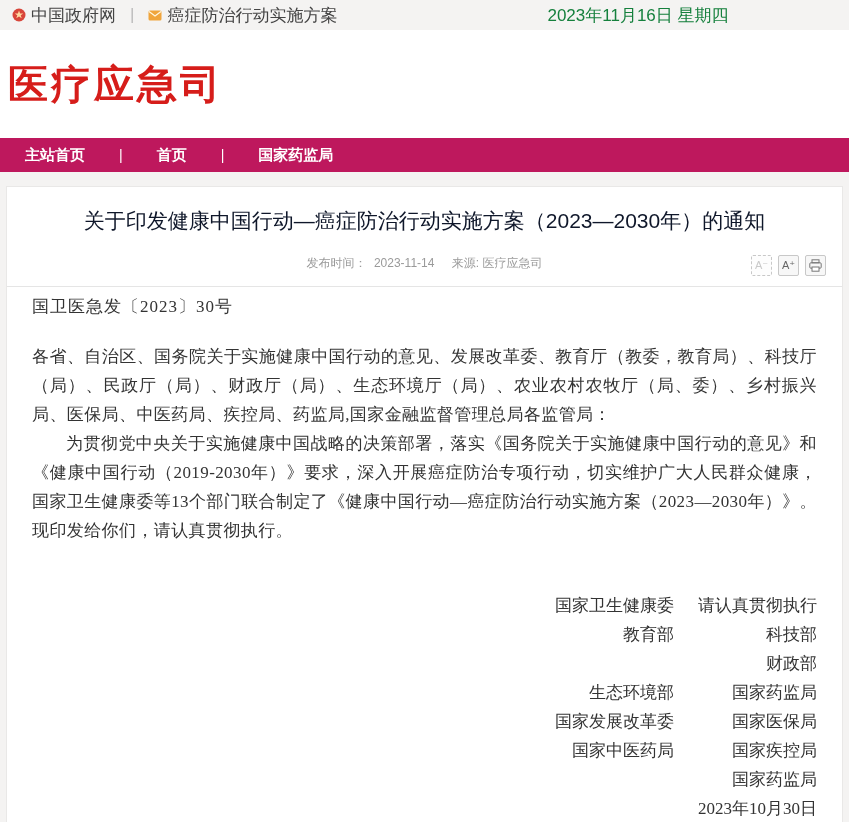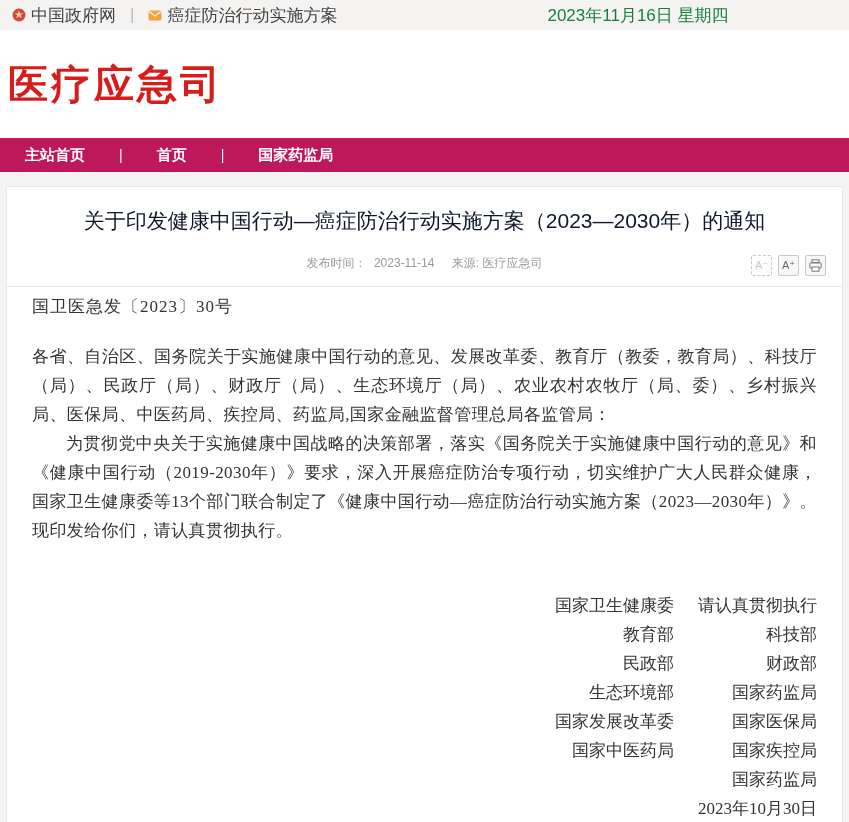--- a/index.html
+++ b/index.html
@@ -131,21 +131,20 @@
       <div class="signatures">
         <div class="sig-row">
           <span class="sig-c1">国家卫生健康委</span>
           <span class="sig-c2">请认真贯彻执行</span>
         </div>
         <div class="sig-row">
           <span class="sig-c1">教育部</span>
           <span class="sig-c2">科技部</span>
         </div>
         <div class="sig-row">
-          <span class="sig-c1">民政部</span>
           <span class="sig-c2">财政部</span>
         </div>
         <div class="sig-row">
           <span class="sig-c1">生态环境部</span>
           <span class="sig-c2">国家药监局</span>
         </div>
         <div class="sig-row">
           <span class="sig-c1">国家发展改革委</span>
           <span class="sig-c2">国家医保局</span>
         </div>

